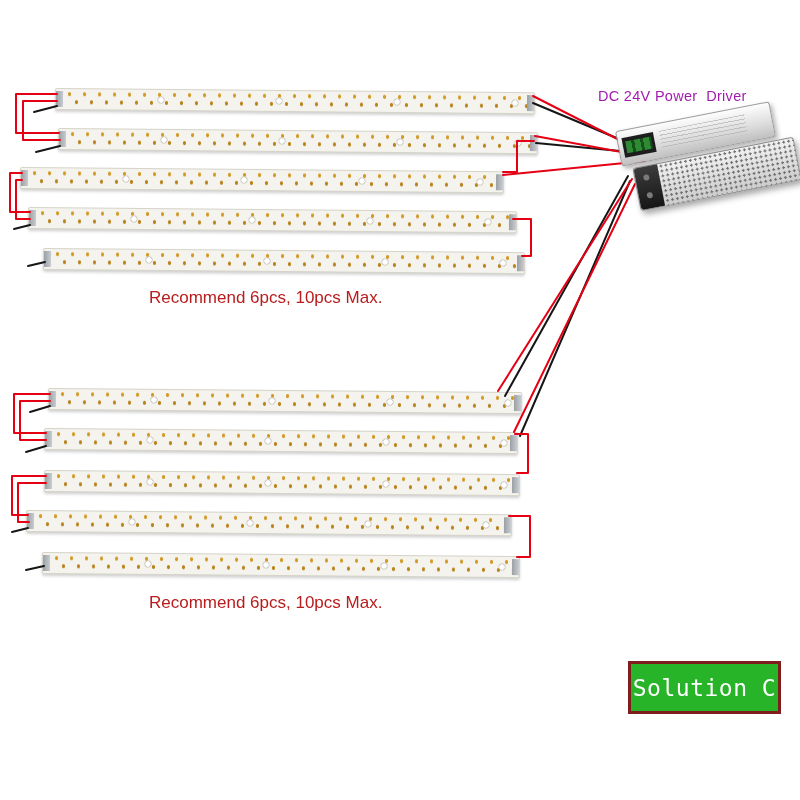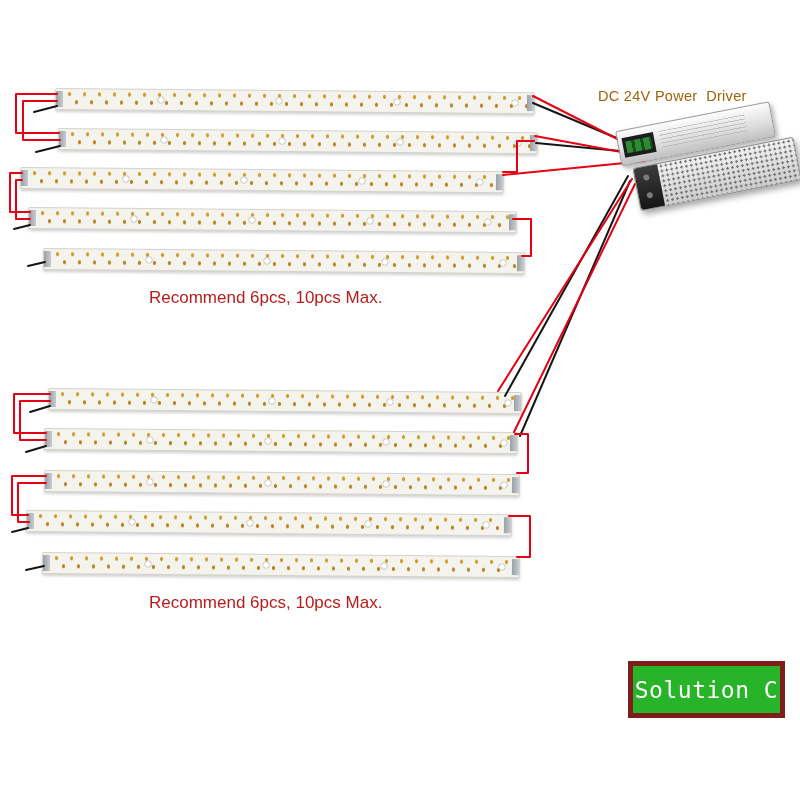--- a/index.html
+++ b/index.html
@@ -71,31 +71,31 @@
     border-radius:3px 0 0 3px;
   }
   .cap-front::after{
     content:"";position:absolute;left:8px;top:8px;width:6px;height:6px;border-radius:50%;
     background:#7a7a7a;box-shadow:0 18px 0 #7a7a7a;
   }
 
   
   .driver-label{
     position:absolute;left:598px;top:88px;z-index:4;
-    font-size:14.5px;color:#a16207;letter-spacing:.3px;white-space:pre;
+    font-size:14.5px;color:#a21caf;letter-spacing:.3px;white-space:pre;
   }
   .caption{
     position:absolute;z-index:4;font-size:17px;color:#b91c1c;white-space:pre;
   }
   .cap1{left:149px;top:288px;}
   .cap2{left:149px;top:593px;}
 
   .solution{
     position:absolute;left:628px;top:661px;width:147px;height:47px;z-index:4;
-    background:#28b428;border:5px solid #7f1d1d;
+    background:#28b428;border:3px solid #7f1d1d;
     color:#ffffff;display:flex;align-items:center;justify-content:center;
     font-family:"DejaVu Sans Mono", monospace;font-size:23px;letter-spacing:.5px;
   }
 </style>
 </head>
 <body>
 
 <div class="canvas">
 
   <div id="strips">

